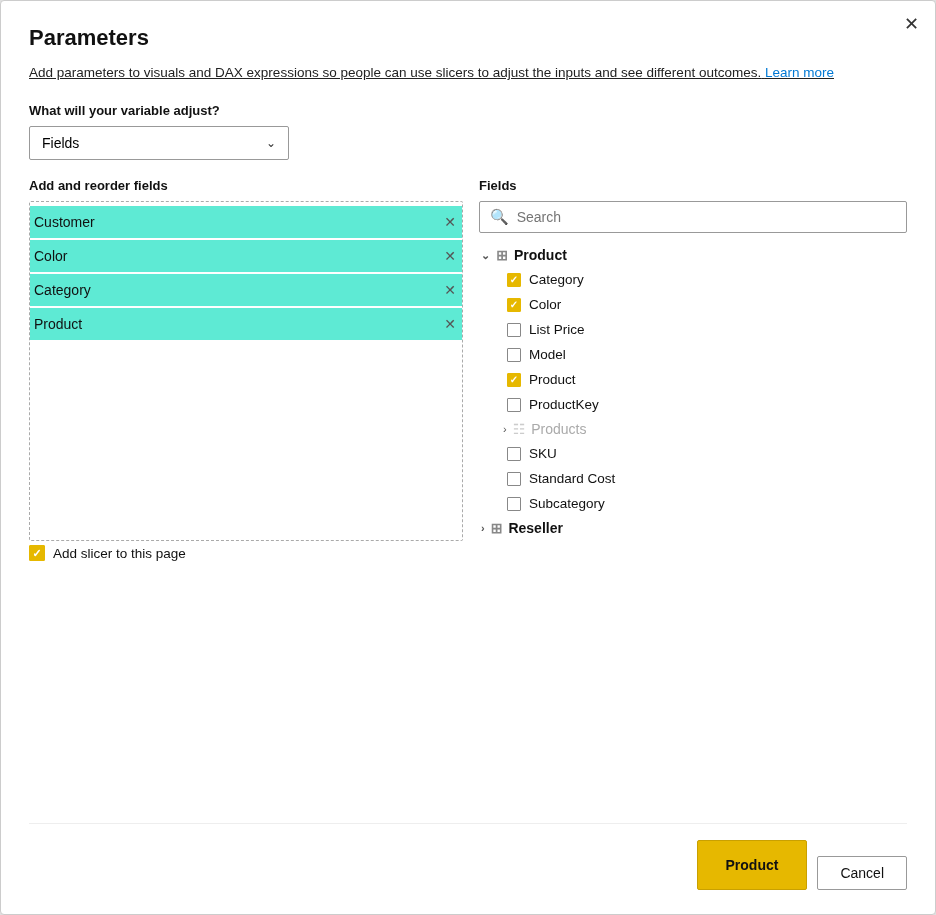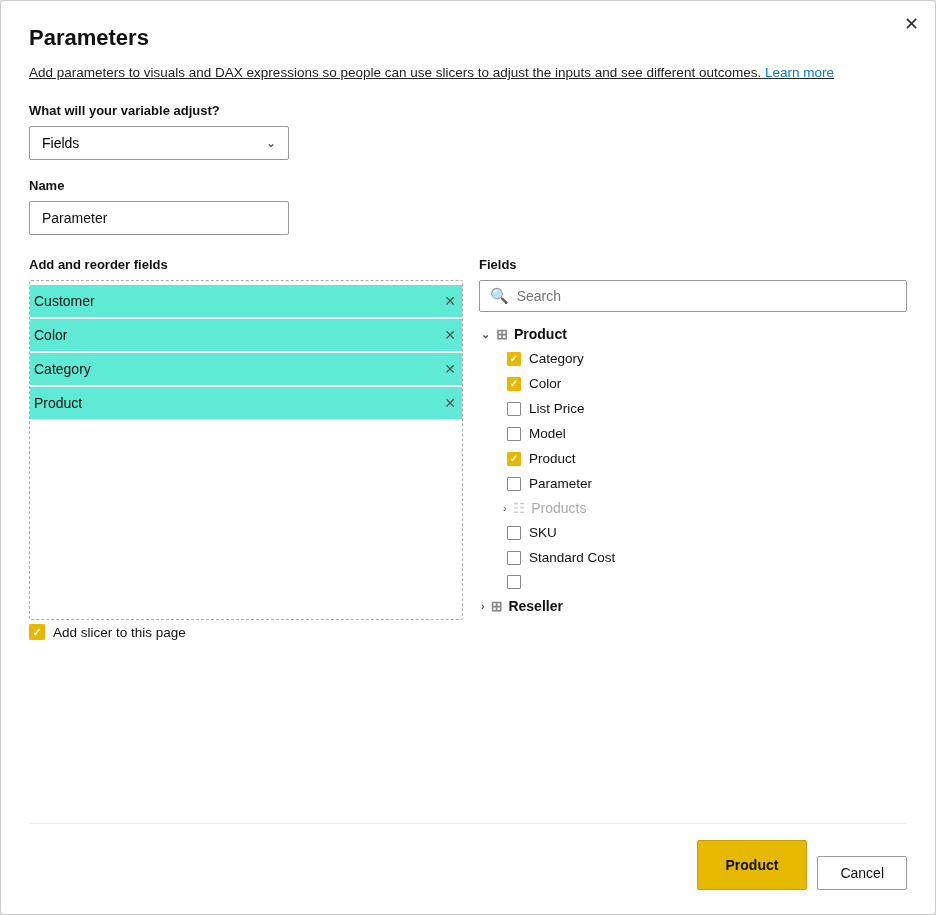--- a/index.html
+++ b/index.html
@@ -300,24 +300,20 @@
   </div>
 
   <div class="dropdown-wrap">
     <div class="section-label">What will your variable adjust?</div>
     <div class="dropdown">
       <span>Fields</span>
       <span class="dropdown-arrow">⌄</span>
     </div>
   </div>
 
-  <div class="name-wrap">
-    <div class="section-label">Name</div>
-    <input class="name-input" type="text" value="Parameter" style="">
-  </div>
 
   <div class="two-col">
 
     <div class="left-col">
       <div class="section-label">Add and reorder fields</div>
       <div class="fields-list">
         <div class="field-item">
           <span class="field-item-label">Customer</span>
           <button class="field-item-remove">✕</button>
         </div>
@@ -373,39 +369,40 @@
           <div class="tree-item">
             <div class="checkbox"></div>
             <span class="tree-item-label">Model</span>
           </div>
           <div class="tree-item">
             <div class="checkbox checked"></div>
             <span class="tree-item-label">Product</span>
           </div>
           <div class="tree-item">
             <div class="checkbox"></div>
-            <span class="tree-item-label">Parameter</span>
+            <span class="tree-item-label">ProductKey</span>
           </div>
 
           <div class="products-group">
             <span class="tree-chevron">›</span>
             <span class="tree-table-icon" style="color:#ccc;">☷</span>
             <span>Products</span>
           </div>
 
           <div class="tree-item">
             <div class="checkbox"></div>
             <span class="tree-item-label">SKU</span>
           </div>
           <div class="tree-item">
             <div class="checkbox"></div>
             <span class="tree-item-label">Standard Cost</span>
           </div>
           <div class="tree-item">
             <div class="checkbox"></div>
+            <span class="tree-item-label">Subcategory</span>
           </div>
 
           <div class="tree-group-header">
             <span class="tree-chevron">›</span>
             <span class="tree-table-icon">⊞</span>
             <span class="tree-group-label">Reseller</span>
           </div>
 
         </div>
       </div>

